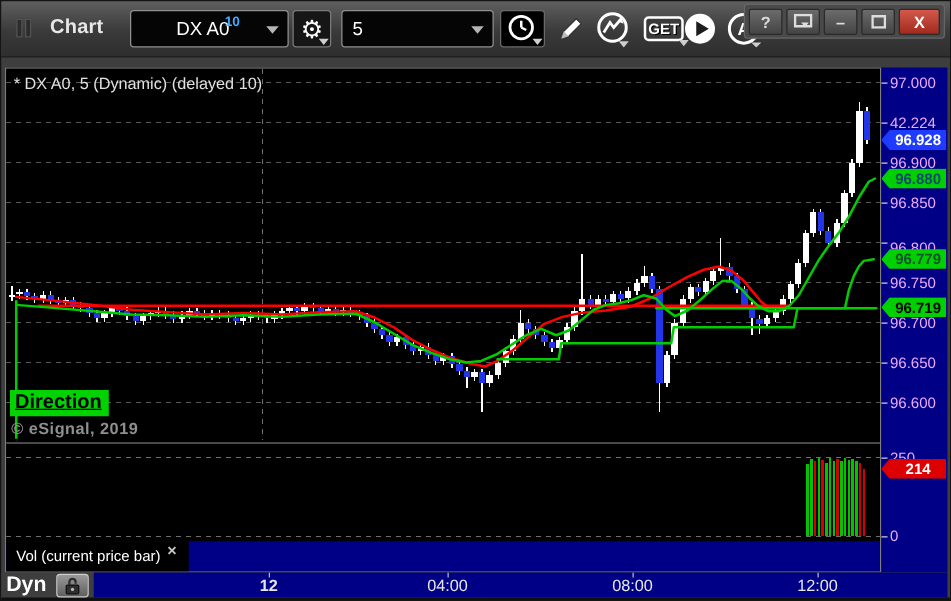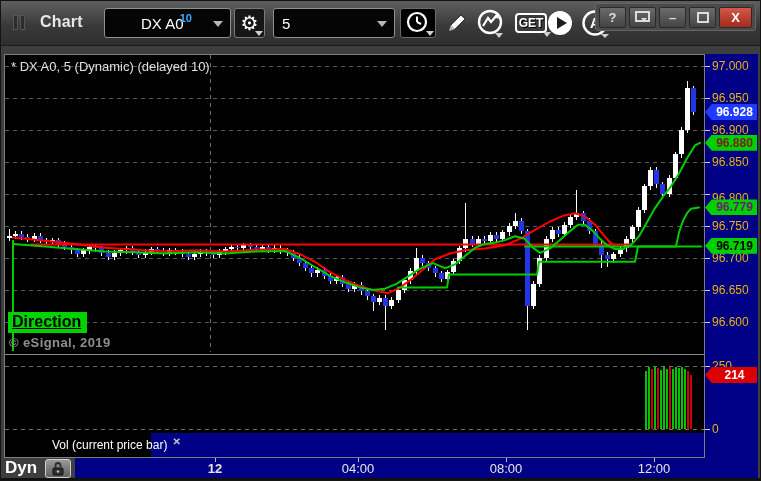--- a/index.html
+++ b/index.html
@@ -49,30 +49,30 @@
   .wbtn { width:27px; height:21px; background:linear-gradient(#6b6b6b,#444); border:1px solid #2a2a2a; border-radius:2px;
     color:#ddd; font-size:13px; font-weight:bold; display:flex; align-items:center; justify-content:center; }
   .wbtn.close { width:33px; background:linear-gradient(#d4594a,#a02a1d); color:#fff; }
   
   #frame { position:absolute; left:3px; top:53px; width:701px; height:404px; border:1px solid #7d7d7d; background:#000; }
   #price-pane { position:absolute; left:0; top:0; width:699px; height:297px; background:#000; }
   #pane-divider { position:absolute; left:0; top:297px; width:699px; height:3px; background:#000; border-top:1px solid #000; }
   #pane-divider i { display:block; height:1px; margin-top:1px; background:#8a8a8a; }
   #vol-pane { position:absolute; left:0; top:300px; width:699px; height:78px; background:#000; }
   #frame-footer { position:absolute; left:0; top:378px; width:699px; height:24px; background:#000087; }
-  #vol-tab-zone { position:absolute; left:0; top:0; width:146px; height:24px; background:#000; display:flex; align-items:center;padding-left:39px; }
+  #vol-tab-zone { position:absolute; left:0; top:0; width:146px; height:24px; background:#000; display:flex; align-items:center; }
   #vol-tab { color:#fff; font-size:12px; padding-left:8px; white-space:nowrap; }
   #vol-tab-close { margin-left:5px; margin-top:-8px; color:#c8c8c8; font-size:10px; font-weight:bold; cursor:default; }
   #chart-label { position:absolute; left:6px; top:4px; color:#e0e0e0; font-size:13px; }
   #watermark { position:absolute; left:4px; top:280px; color:#8f8f8f; font-size:13px; font-weight:bold; letter-spacing:.4px; }
   #direction-label { position:absolute; left:3px; top:257px; background:#00d300; color:#000; font-size:16px; font-weight:bold;
      padding:1px 6px 2px 4px; text-decoration:underline; }
   
   #price-axis { position:absolute; left:704px; top:53px; width:53px; height:404px; background:#000087; overflow:hidden; }
-  .ytick { position:absolute; left:7px; color:#eab308; font-size:12px; }
+  .ytick { position:absolute; left:7px; color:#f0abfc; font-size:12px; }
   .ytick-dash { position:absolute; left:0; width:5px; height:1px; background:#cfcfcf; }
   .badge { position:absolute; left:0; width:52px; height:16px; font-size:12px; font-weight:bold;
     display:flex; align-items:center; justify-content:center; padding-left:7px;
     clip-path:polygon(0 50%, 13% 0, 100% 0, 100% 100%, 13% 100%); }
   
   #status-left { position:absolute; left:0; top:457px; width:761px; height:20px; background:#3e3e3e; }
   #dyn-label { position:absolute; left:4px; top:457px; color:#fff; font-size:17px; font-weight:bold; z-index:3; }
   #lock-btn { position:absolute; left:44px; top:458px; width:26px; height:19px; background:linear-gradient(#9a9a9a,#5f5f5f);
     border:1px solid #cfcfcf; border-radius:3px; display:flex; align-items:center; justify-content:center; z-index:3; }
   #time-axis { position:absolute; left:74px; top:457px; width:683px; height:20px; background:#000087; overflow:hidden; }
@@ -458,42 +458,42 @@
         <span id="vol-tab">Vol (current price bar)</span>
         <span id="vol-tab-close">✕</span>
       </div>
     </div>
   </div>
 
   <div id="price-axis">
       <div class="ytick-dash" style="top: 12px;"></div>
       <div class="ytick" style="top: 5px;">97.000</div>
       <div class="ytick-dash" style="top: 44px;"></div>
-      <div class="ytick" style="top: 37px;">96.950</div>
+      <div class="ytick" style="top: 37px;">42.224</div>
       <div class="ytick-dash" style="top: 76px;"></div>
       <div class="ytick" style="top: 69px;">96.900</div>
       <div class="ytick-dash" style="top: 108px;"></div>
       <div class="ytick" style="top: 101px;">96.850</div>
       <div class="ytick-dash" style="top: 140px;"></div>
       <div class="ytick" style="top: 137px;">96.800</div>
       <div class="ytick-dash" style="top: 172px;"></div>
       <div class="ytick" style="top: 165px;">96.750</div>
       <div class="ytick-dash" style="top: 204px;"></div>
       <div class="ytick" style="top: 197px;">96.700</div>
       <div class="ytick-dash" style="top: 236px;"></div>
       <div class="ytick" style="top: 229px;">96.650</div>
       <div class="ytick-dash" style="top: 268px;"></div>
       <div class="ytick" style="top: 261px;">96.600</div>
       <div class="ytick-dash" style="top: 312px;"></div>
       <div class="ytick" style="top: 305px;">250</div>
       <div class="ytick-dash" style="top: 375px;"></div>
       <div class="ytick" style="top: 368px;">0</div>
       <div class="badge" style="top: 50.1px; background: rgb(31, 59, 255); color: rgb(255, 255, 255);">96.928</div>
-      <div class="badge" style="top: 80.8px; background: rgb(0, 208, 0); color: #7f1d1d;">96.880</div>
-      <div class="badge" style="top: 145.4px; background: rgb(0, 208, 0); color: #701a75;">96.779</div>
+      <div class="badge" style="top: 80.8px; background: rgb(0, 208, 0); color: #0c4a6e;">96.880</div>
+      <div class="badge" style="top: 145.4px; background: rgb(0, 208, 0); color: #14532d;">96.779</div>
       <div class="badge" style="top: 183.8px; background: rgb(0, 208, 0); color: rgb(0, 0, 0);">96.719</div>
       <div class="badge" style="top: 313.1px; background: rgb(221, 0, 0); color: rgb(255, 255, 255);">214</div>
     </div>
 
   <div id="status-left"></div>
   <div id="dyn-label">Dyn</div>
   <div id="lock-btn">
     <svg width="14" height="15" viewBox="0 0 14 15">
       <rect x="2" y="7" width="10" height="7" rx="1" fill="#2e2e2e" stroke="#111" stroke-width="1"></rect>
       <path d="M4.5 7 V4.5 a2.5 2.5 0 0 1 5 0 V6" fill="none" stroke="#2e2e2e" stroke-width="1.8"></path>

